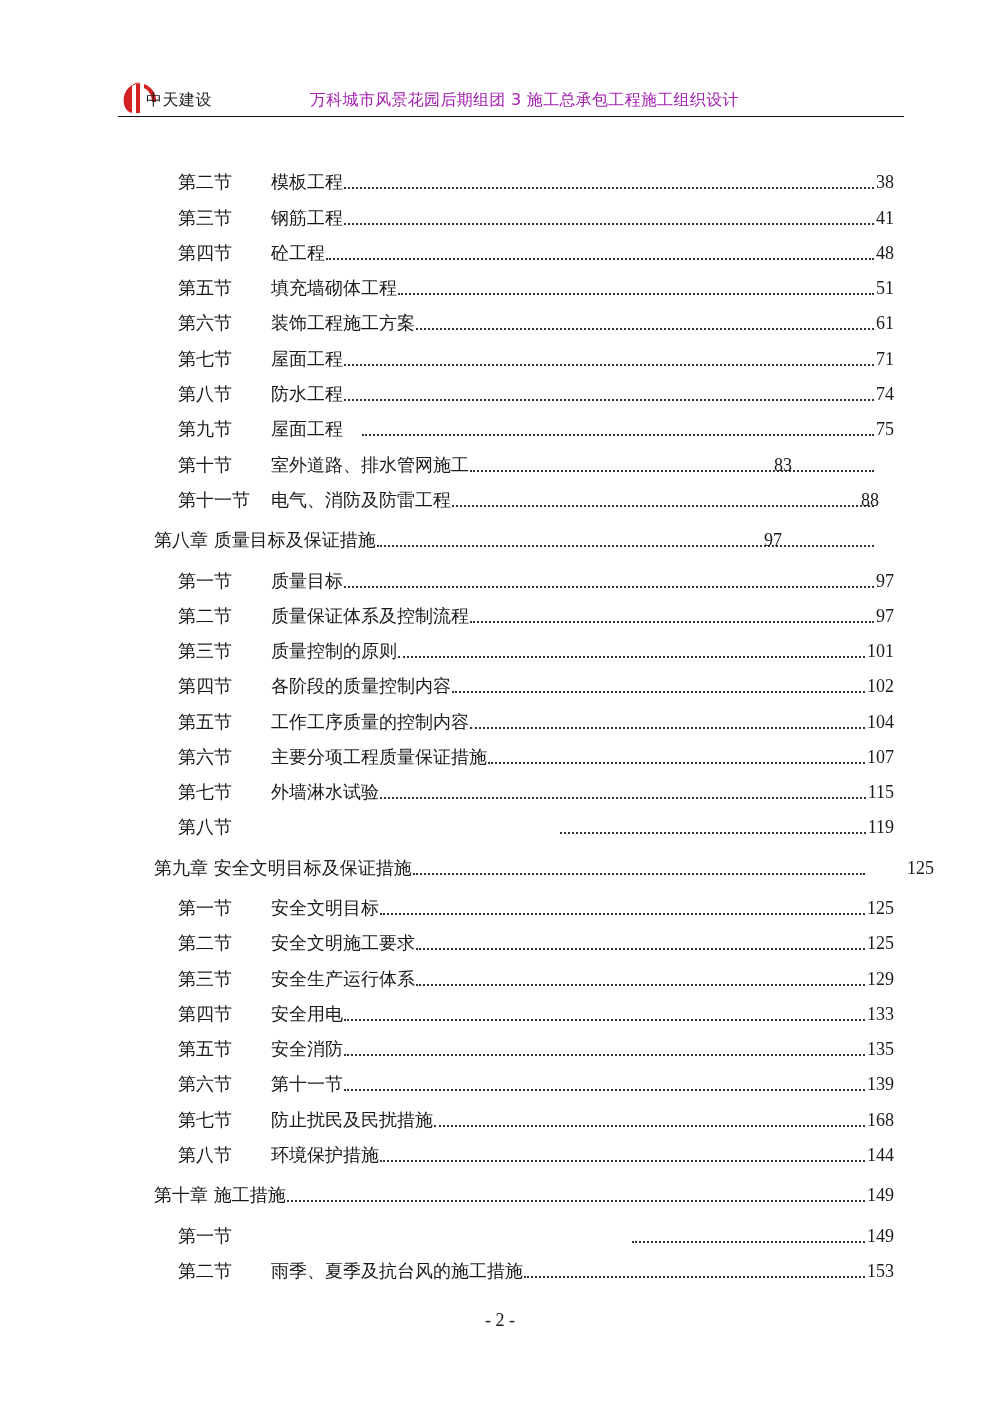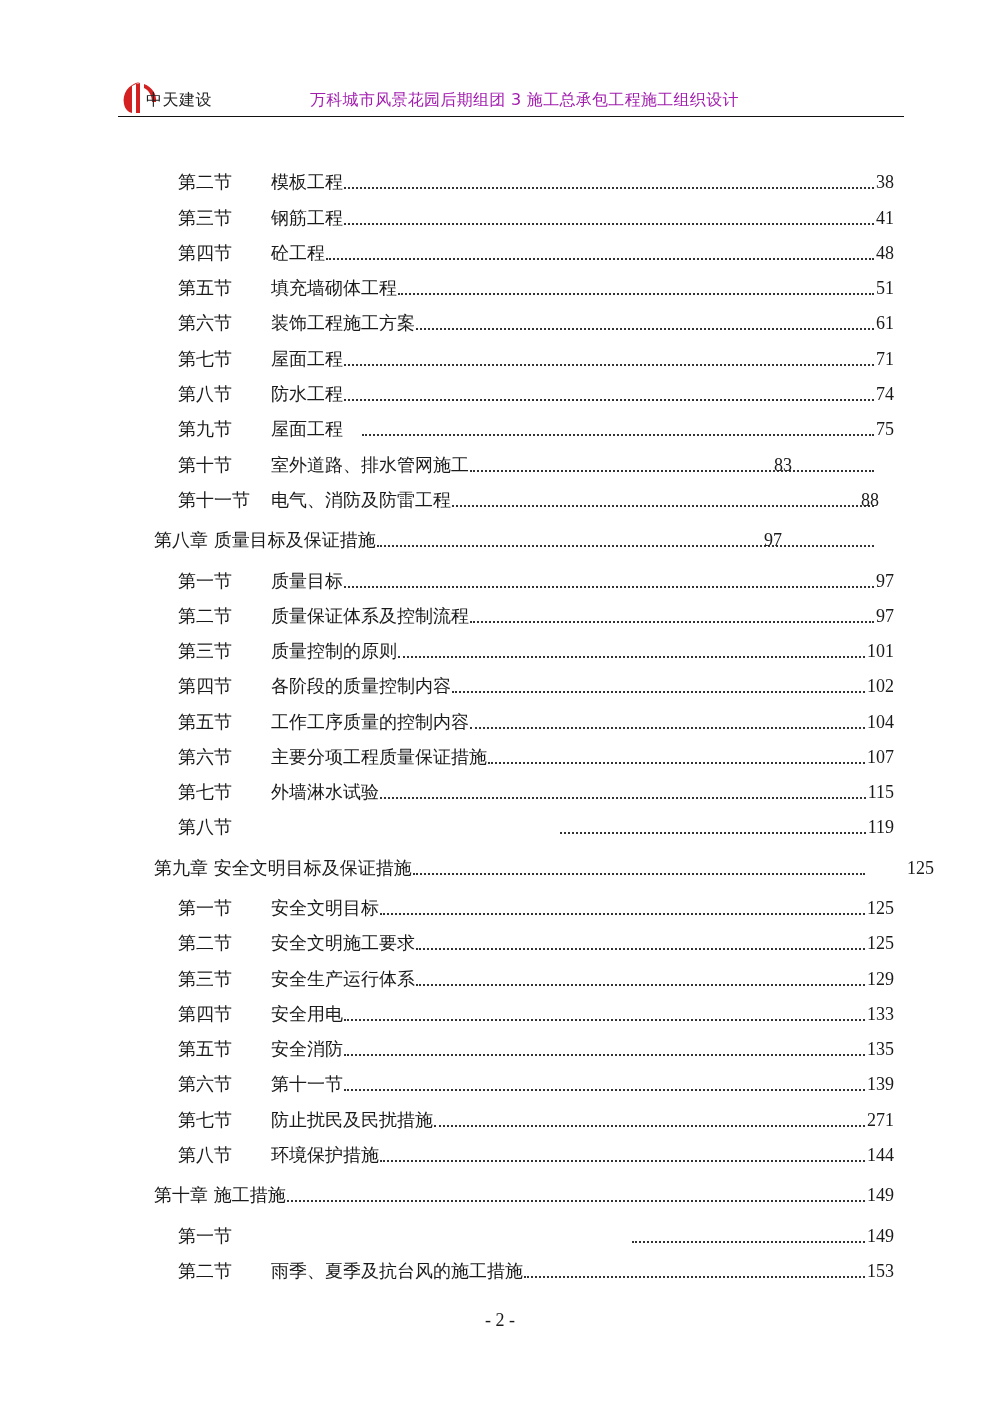--- a/index.html
+++ b/index.html
@@ -188,21 +188,21 @@
     <div class="row section" style="top: 1069px; width: 1000px;">
       <span class="num">第六节</span>
       <span class="title">第十一节</span>
       <span class="leader-line" style="left: 344px; width: 521px;"></span>
       <span class="page">139</span>
     </div>
     <div class="row section" style="top: 1105px; width: 1000px;">
       <span class="num">第七节</span>
       <span class="title">防止扰民及民扰措施</span>
       <span class="leader-line" style="left: 434px; width: 431px;"></span>
-      <span class="page">271</span>
+      <span class="page">168</span>
     </div>
     <div class="row section" style="top: 1140px; width: 1000px;">
       <span class="num">第八节</span>
       <span class="title">环境保护措施</span>
       <span class="leader-line" style="left: 380px; width: 485px;"></span>
       <span class="page">144</span>
     </div>
     <div class="row chapter" style="top: 1180px; width: 1000px;">
       <span class="chtitle">第十章 施工措施</span>
       <span class="leader-line" style="left: 287px; width: 578px;"></span>

